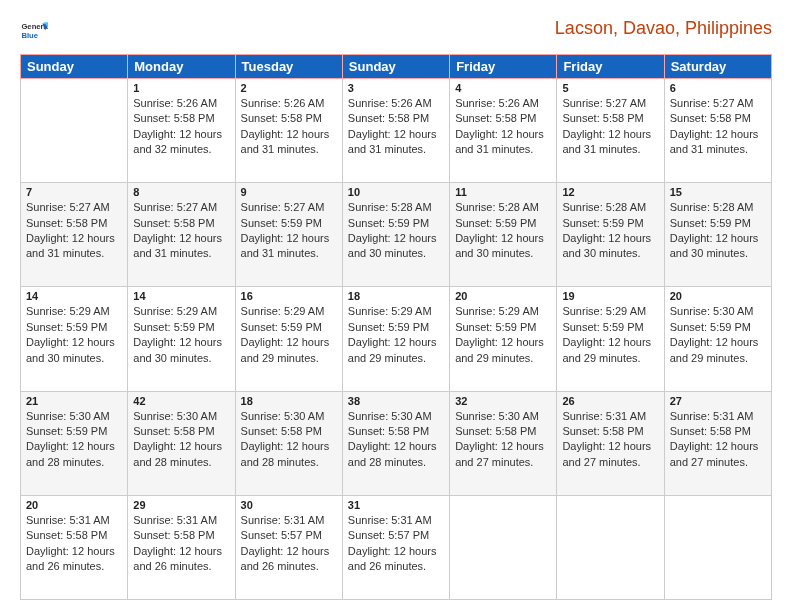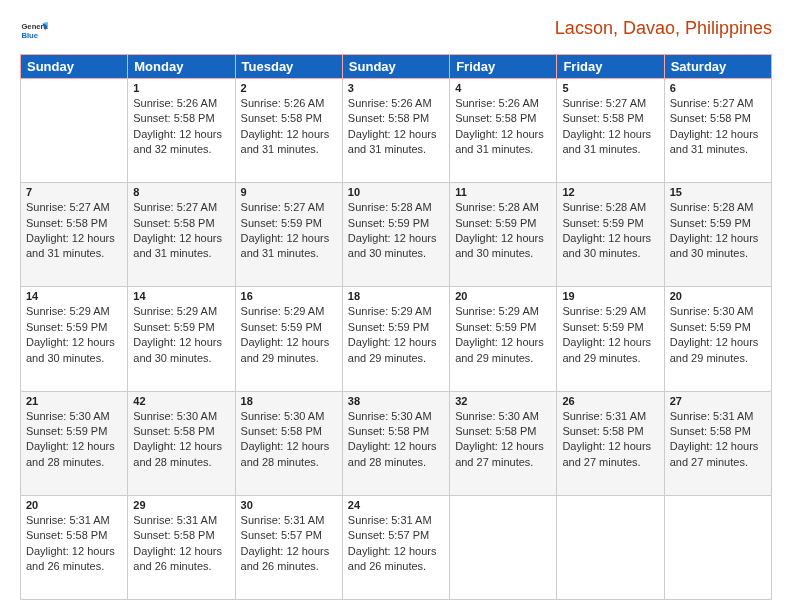--- a/index.html
+++ b/index.html
@@ -332,21 +332,21 @@
 and 26 minutes.</div>
           </td>
           <td>
             <span class="day-number">30</span>
             <div class="day-info" style="white-space: pre-line;">Sunrise: 5:31 AM
 Sunset: 5:57 PM
 Daylight: 12 hours
 and 26 minutes.</div>
           </td>
           <td>
-            <span class="day-number">24</span>
+            <span class="day-number">31</span>
             <div class="day-info" style="white-space: pre-line;">Sunrise: 5:31 AM
 Sunset: 5:57 PM
 Daylight: 12 hours
 and 26 minutes.</div>
           </td>
           <td class="empty-cell"></td>
           <td class="empty-cell"></td>
           <td class="empty-cell"></td>
         </tr>
       </tbody>

